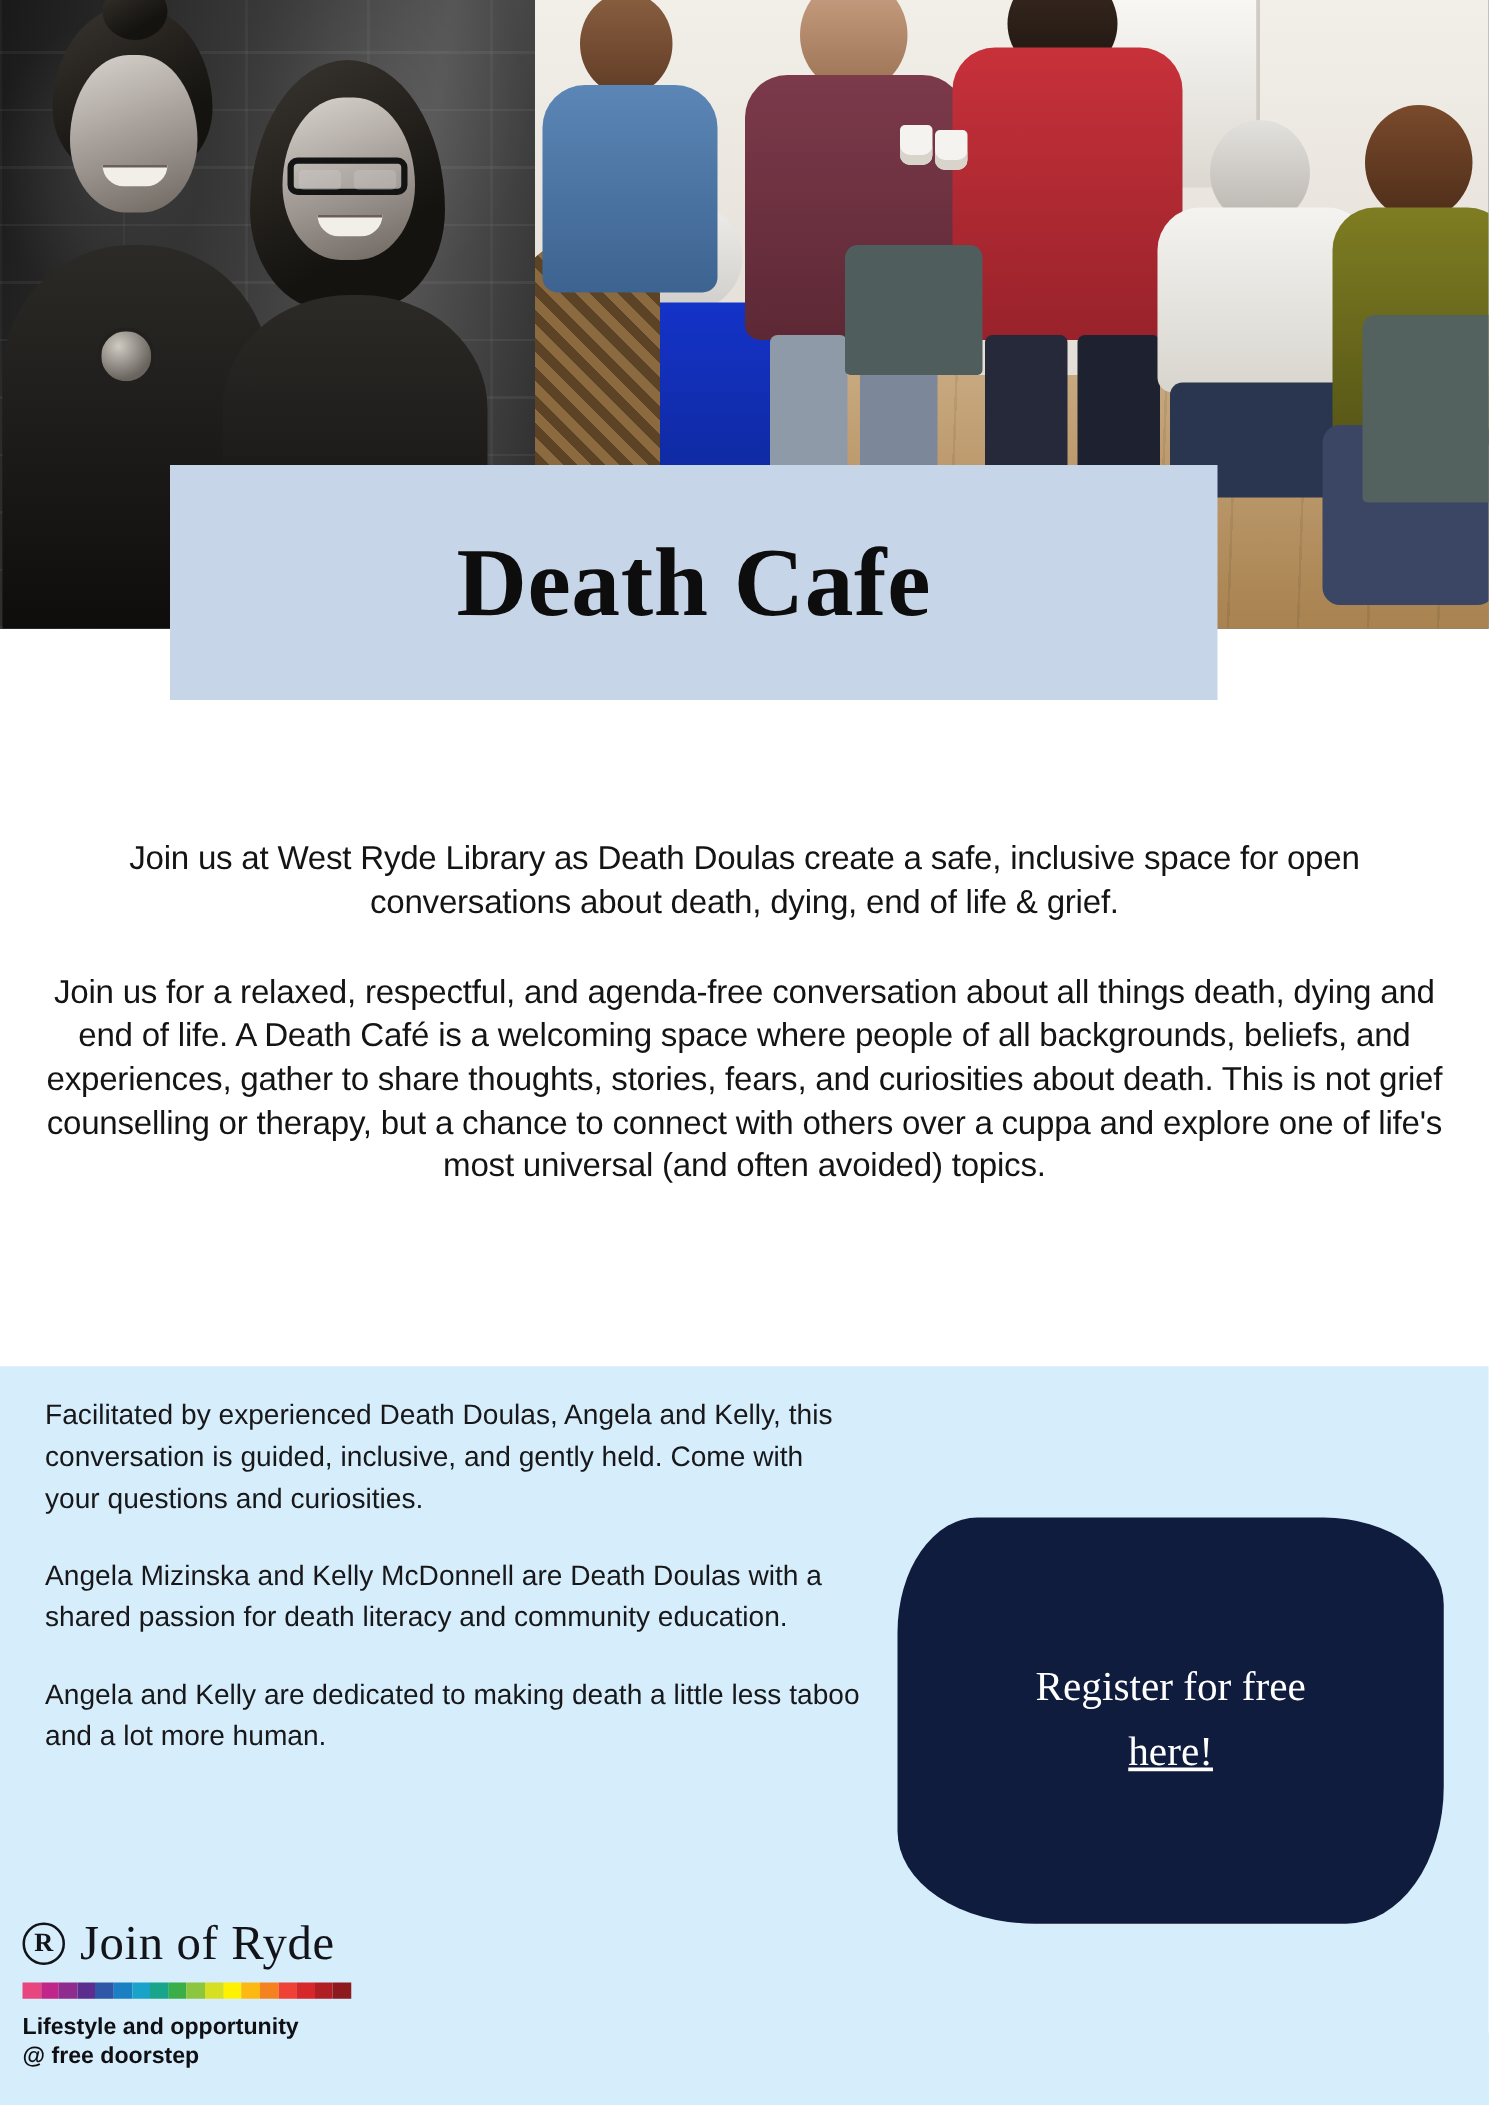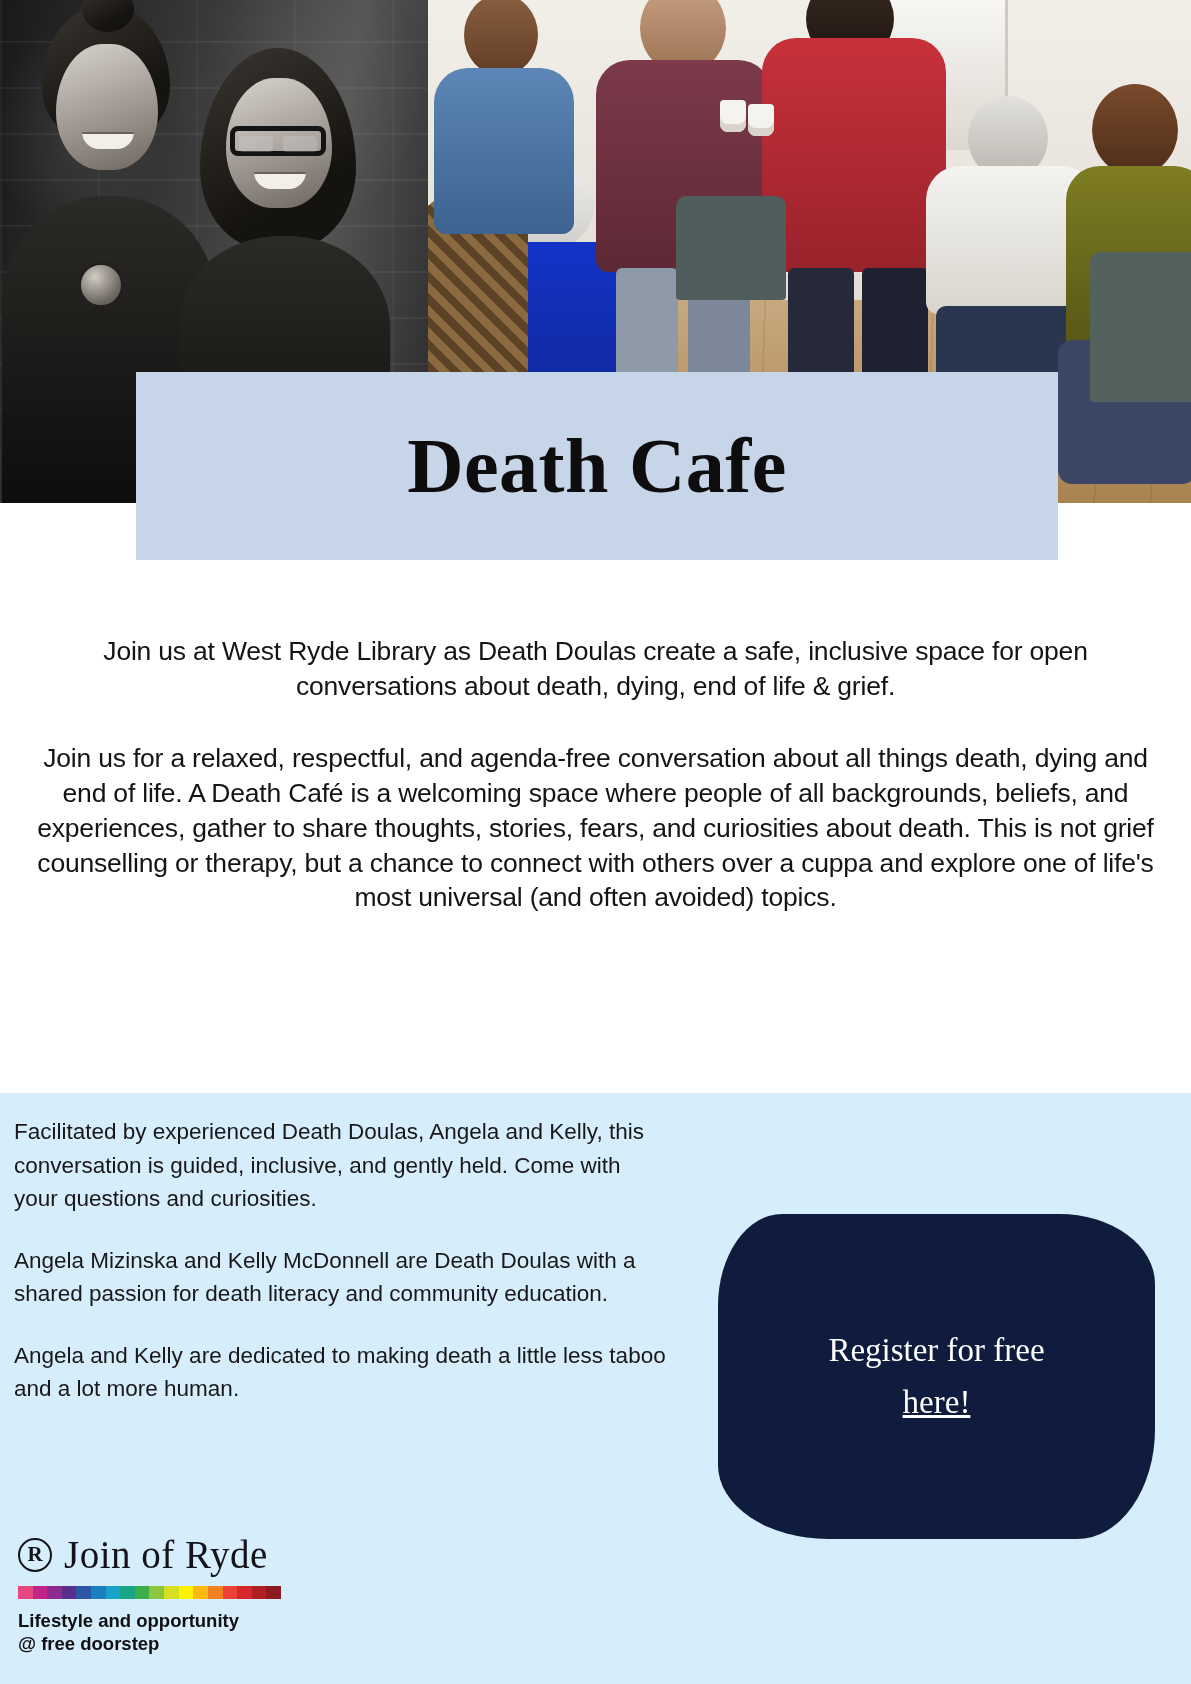--- a/index.html
+++ b/index.html
@@ -118,21 +118,21 @@
   .fig .h { position:absolute; border-radius:50%; }
   .fig .b { position:absolute; border-radius:34px 34px 12px 12px; }
   .fig .leg { position:absolute; border-radius:6px; background:#30435e; }
   .cup{ position:absolute; width:26px; height:32px; border-radius:4px 4px 8px 8px; background:#f5f3ef; box-shadow:inset 0 -8px 0 #d8d4cc; }
   .chair{ position:absolute; background:#5c6b6a; border-radius:10px 10px 4px 4px; }
 
   
   .title-panel{
     position:absolute;
     left: 136px; top: 372px;
-    width: 922px; height: 188px;
+    width: 838px; height: 188px;
     background: #c7d5e8;
     display:flex; flex-direction:column;
     align-items:center; justify-content:center;
     z-index: 5;
   }
   .title-panel h1{
     margin:0;
     font-family:"Liberation Serif", serif;
     font-size: 78px;
     line-height: 1;
@@ -155,32 +155,32 @@
     width: 1131px;
     text-align:center;
     color:#141414;
   }
   .body-copy p{
     margin: 0;
     font-size: 26.5px;
     line-height: 1.31;
     letter-spacing:-.2px;
   }
-  .body-copy p.intro{ margin-bottom: 38px; }
+  .body-copy p.intro{ margin-bottom: 38px; margin-top: 35px; }
 
   
   .footer-panel{
     position:absolute;
     left:0; top: 1093px;
     width: 1191px; height: 591px;
     background:#d6edfb;
   }
   .facil{
     position:absolute;
-    left: 14px; top: 1115px;
+    left: 36px; top: 1115px;
     width: 655px;
     color:#18181a;
     font-size: 22.5px;
     line-height: 1.49;
   }
   .facil p{ margin:0 0 28px 0; }
   .facil p:last-child{ margin-bottom:15px; }
 
   
   .register{

